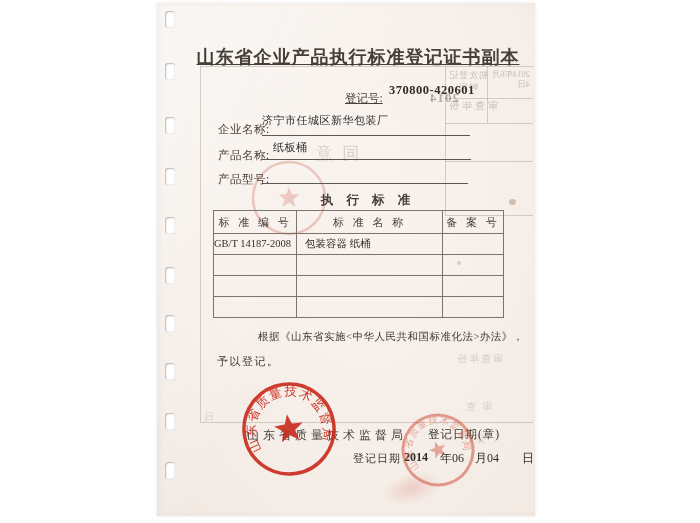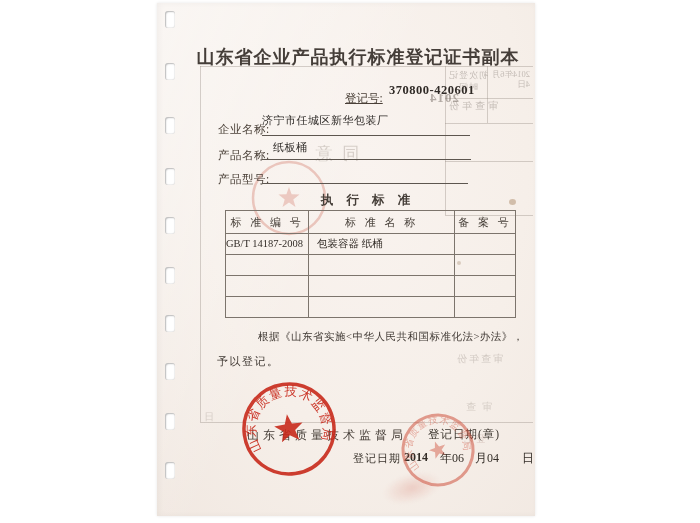--- a/index.html
+++ b/index.html
@@ -13,33 +13,33 @@
       linear-gradient(115deg, rgba(255,255,255,.55) 0%, rgba(255,255,255,0) 45%),
       radial-gradient(ellipse at 55% 30%, #f9f3ef 0%, #f6efe9 55%, #f1e8e1 100%);
     box-shadow:0 0 3px rgba(0,0,0,.10), inset 2px 0 6px rgba(0,0,0,.04);
   }
   .hole{
     position:absolute;left:8px;width:10px;height:17px;background:#ffffff;border-radius:3px;
     box-shadow:inset 1px 1px 1.5px rgba(0,0,0,.28), inset -0.5px -0.5px 1px rgba(0,0,0,.12);
   }
   .doc-title{
     position:absolute;left:0;right:0;top:42px;text-align:center;transform:translateX(12px);
-    font-size:18px;font-weight:bold;letter-spacing:1px;color:#453e39;white-space:nowrap;
+    font-size:18px;font-weight:bold;letter-spacing:1px;color:#453e39;white-space:nowrap;text-decoration:underline;
   }
   .reg-label{position:absolute;left:188px;top:88px;font-size:11.5px;color:#4a4038;text-decoration:underline;}
   .reg-value{position:absolute;left:232px;top:80px;font-size:12.5px;letter-spacing:.5px;color:#302b27;font-weight:bold;}
   .fld-label{position:absolute;font-size:11.5px;color:#4a4038;letter-spacing:.5px;}
   .fld-value{position:absolute;font-size:11px;color:#2f2b28;letter-spacing:.5px;}
   .fld-line{position:absolute;height:1px;background:#5d564f;}
   .exec-title{
     position:absolute;left:0;right:0;top:189px;text-align:center;transform:translateX(21px);
     font-size:12.5px;font-weight:bold;letter-spacing:3px;word-spacing:4px;color:#453e38;white-space:nowrap;
   }
   .std-table{
-    position:absolute;left:68px;top:207px;width:289px;
+    position:absolute;left:56px;top:207px;width:289px;
     display:grid;grid-template-columns:83px 146px 60px;
     border:1px solid #7c746c;
   }
   .std-table .cell{
     border-right:1px solid #7c746c;border-bottom:1px solid #7c746c;
     height:20px;line-height:20px;font-size:10.5px;color:#332d28;overflow:hidden;white-space:nowrap;
   }
   .std-table .cell:nth-child(3n){border-right:none;}
   .std-table .cell.last-row{border-bottom:none;}
   .std-table .hdr{height:22px;line-height:22px;text-align:center;font-size:11px;letter-spacing:3px;color:#48413a;}

